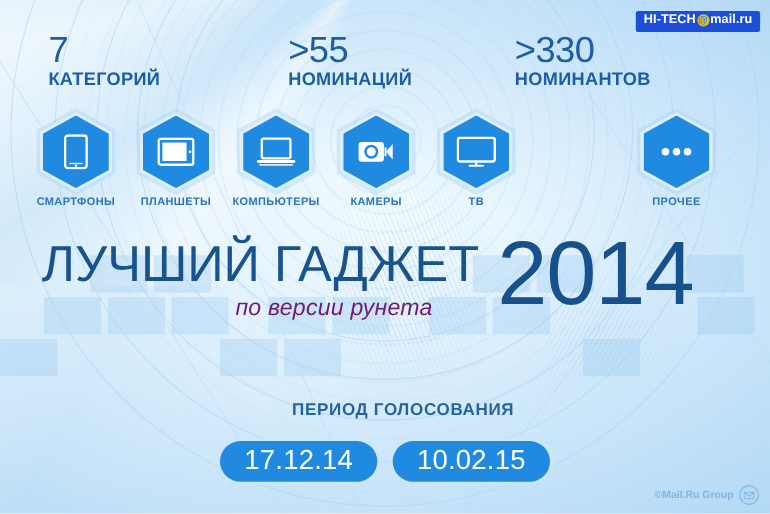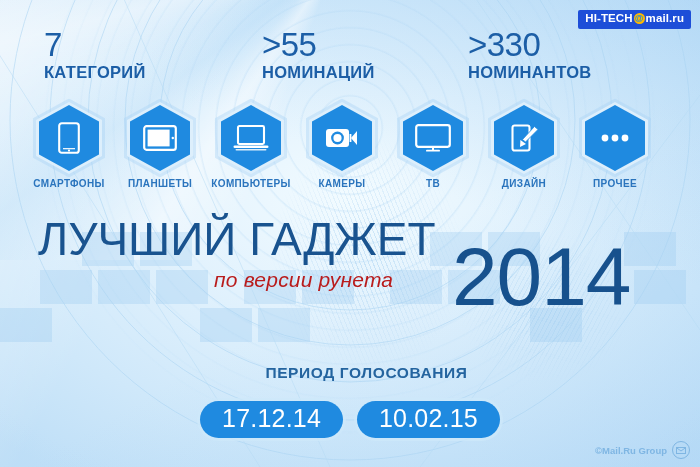--- a/index.html
+++ b/index.html
@@ -242,34 +242,33 @@
     color: #19538f;
     letter-spacing: 0px;
     white-space: nowrap;
   }
   .h-sub {
     position: absolute;
     left: 214px;
     top: 52px;
     font-style: italic;
     font-size: 21px;
-    color: #b91c1c;
+    color: #701a75;
     letter-spacing: 0.2px;
     white-space: nowrap;
   }
   .h-year {
     position: absolute;
     left: 452px;
     top: -8px;
     font-size: 82px;
     line-height: 1;
     color: #17518d;
     letter-spacing: -1px;
     white-space: nowrap;
-    margin-top: 28px;
   }
 
   
   .vote-title {
     position: absolute;
     left: 0; right: 0;
     top: 364px;
     text-align: center;
     font-size: 15.5px;
     font-weight: bold;
@@ -464,34 +463,20 @@
           <svg width="36" height="28" viewBox="0 0 36 28">
             <rect x="1.2" y="1.2" width="33.6" height="21.6" rx="2.2" fill="none" stroke="#fff" stroke-width="2.2"></rect>
             <rect x="17" y="23.5" width="2" height="3" fill="#fff"></rect>
             <rect x="11" y="25.8" width="14" height="1.8" rx="0.9" fill="#fff"></rect>
           </svg>
         </div>
       </div>
       <div class="cat-label">ТВ</div>
     </div>
 
-    <div class="cat" style="left:481px;">
-      <div class="hexwrap">
-        <div class="hex-ring"></div>
-          <div class="hex-ring2"></div>
-        <div class="hex">
-          <svg width="32" height="32" viewBox="0 0 32 32">
-            <rect x="4.5" y="3.5" width="17" height="25" rx="2" fill="none" stroke="#fff" stroke-width="2.1"></rect>
-            <path d="M12 25 L12.4 18 L18 22 Z" fill="#fff"></path>
-            <path d="M14.5 17.5 L26.5 4.5 L30 7.5 L17.5 20 Z" fill="#fff" stroke="#1f8ae0" stroke-width="0.8"></path>
-          </svg>
-        </div>
-      </div>
-      <div class="cat-label">ДИЗАЙН</div>
-    </div>
 
     <div class="cat" style="left:572px;">
       <div class="hexwrap">
         <div class="hex-ring"></div>
           <div class="hex-ring2"></div>
         <div class="hex">
           <svg width="30" height="10" viewBox="0 0 30 10">
             <circle cx="5" cy="5" r="3.4" fill="#fff"></circle>
             <circle cx="15" cy="5" r="3.4" fill="#fff"></circle>
             <circle cx="25" cy="5" r="3.4" fill="#fff"></circle>

